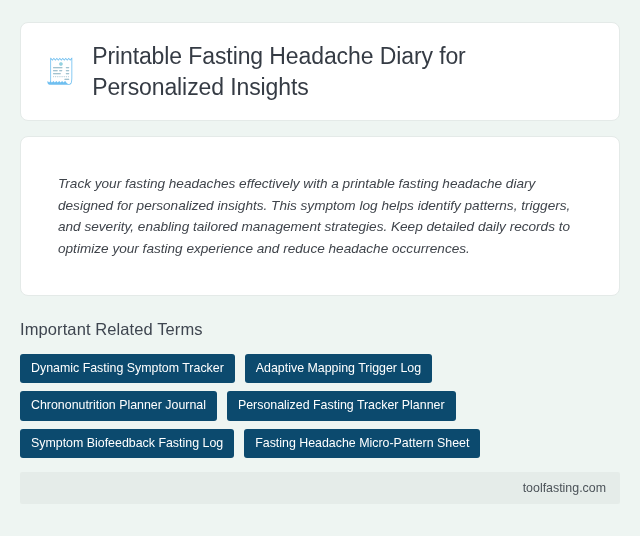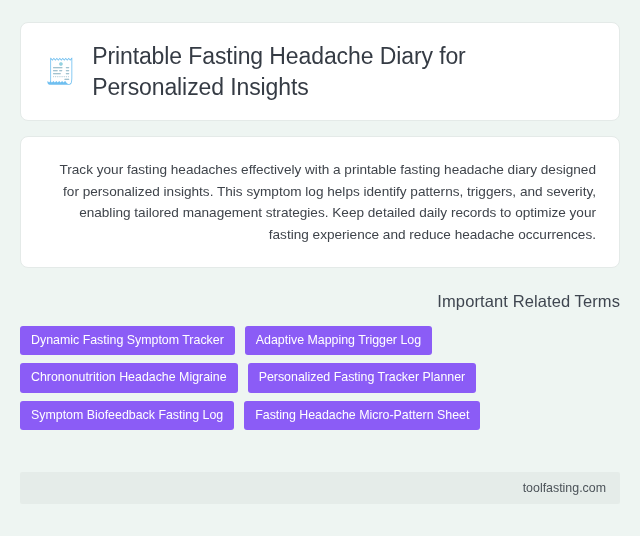--- a/index.html
+++ b/index.html
@@ -60,43 +60,44 @@
   }
 
   .desc-card {
     margin-top: 15px;
     padding: 20px 21px 20px 21px;
   }
   .desc-text {
     font-size: 13.6px;
     line-height: 21.5px;
     color: #3f444b;
-    margin: 2px;
-    text-align: right;
+    margin: 16px;
+    text-align: left;
+    font-style: italic;
   }
 
   
   .terms-heading {
     margin: 24px 0 0 0;
     font-size: 16.5px;
     font-weight: normal;
     color: #3f4650;
-    text-align: right;
+    text-align: left;
     letter-spacing: 0.1px;
   }
 
   .tag-cloud {
     margin-top: 15px;
     display: flex;
     flex-wrap: wrap;
     gap: 8px 10px;
     align-content: flex-start;
   }
   .tag {
-    background: #8b5cf6;
+    background: #0c4a6e;
     color: #ffffff;
     font-size: 12.4px;
     line-height: 1;
     padding: 8px 11px 9px 11px;
     border-radius: 3px;
     white-space: nowrap;
     box-sizing: border-box;
   }
 
   
@@ -133,21 +134,21 @@
 
   <div class="card desc-card">
     <p class="desc-text">Track your fasting headaches effectively with a printable fasting headache diary designed for personalized insights. This symptom log helps identify patterns, triggers, and severity, enabling tailored management strategies. Keep detailed daily records to optimize your fasting experience and reduce headache occurrences.</p>
   </div>
 
   <h2 class="terms-heading">Important Related Terms</h2>
 
   <div class="tag-cloud">
       <span class="tag">Dynamic Fasting Symptom Tracker</span>
       <span class="tag">Adaptive Mapping Trigger Log</span>
-      <span class="tag">Chrononutrition Headache Migraine</span>
+      <span class="tag">Chrononutrition Planner Journal</span>
       <span class="tag">Personalized Fasting Tracker Planner</span>
       <span class="tag">Symptom Biofeedback Fasting Log</span>
       <span class="tag">Fasting Headache Micro-Pattern Sheet</span>
     </div>
 
   <div class="footer">
     <span class="footer-text">toolfasting.com</span>
   </div>
 
 </div>

